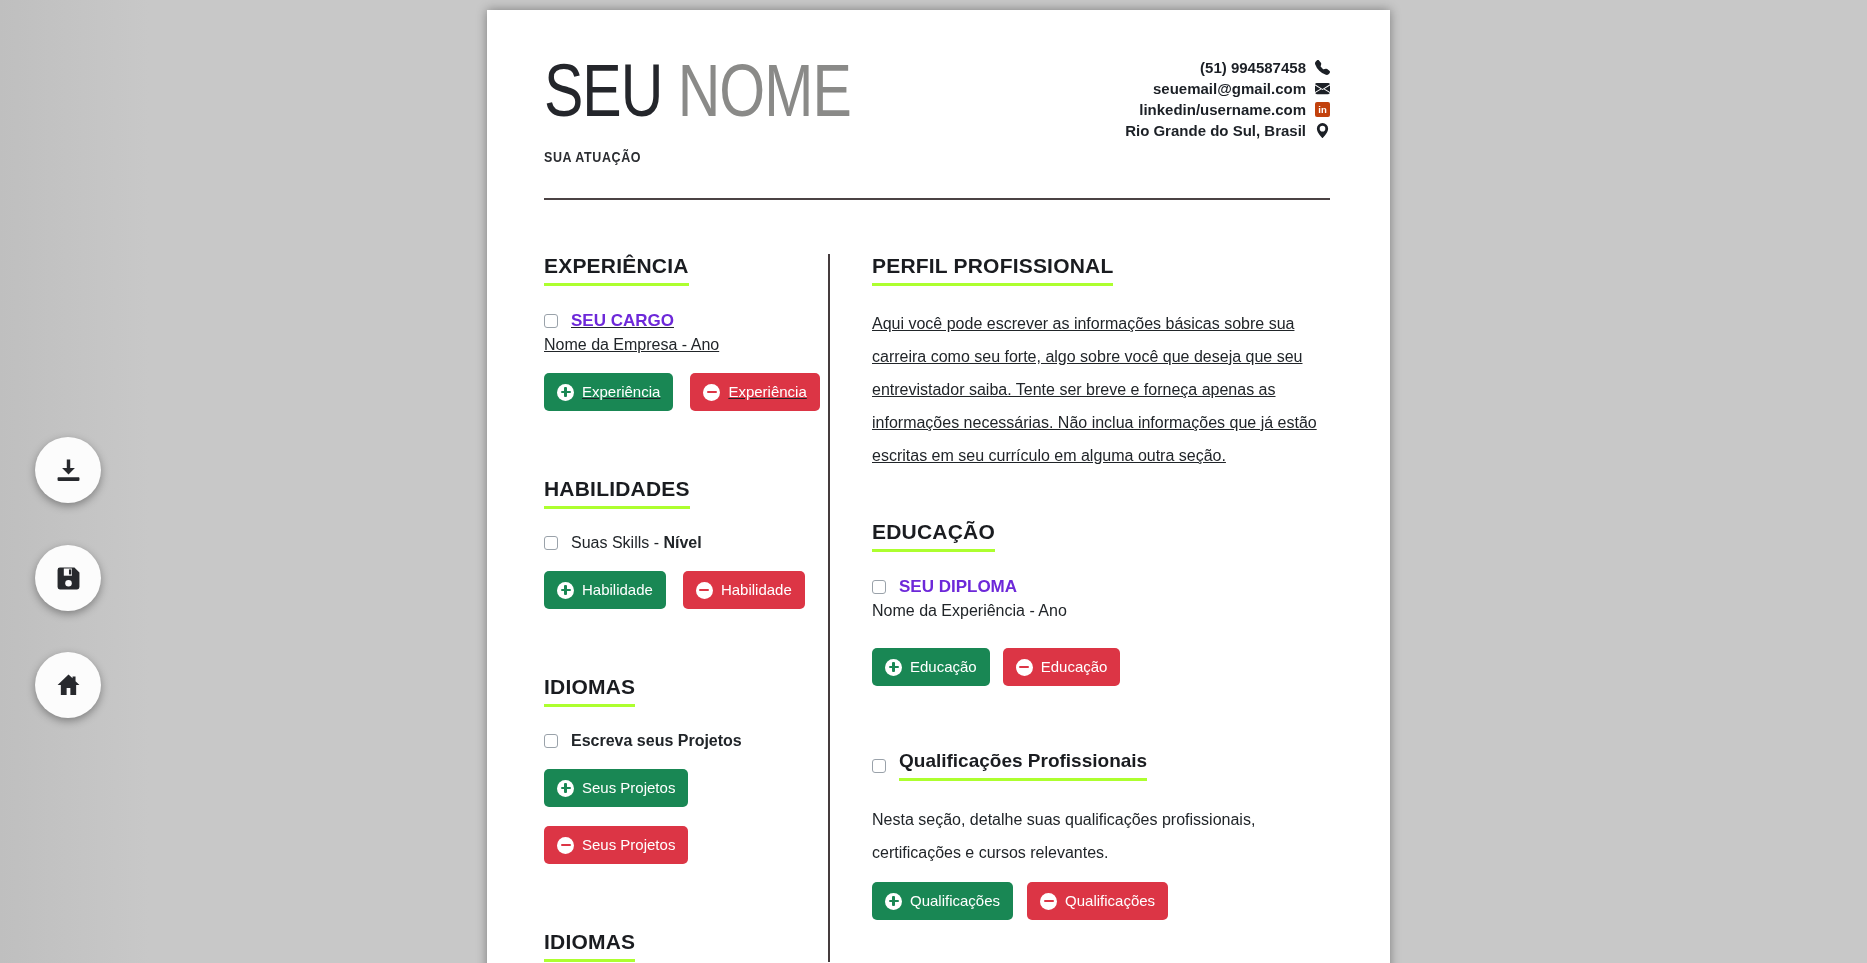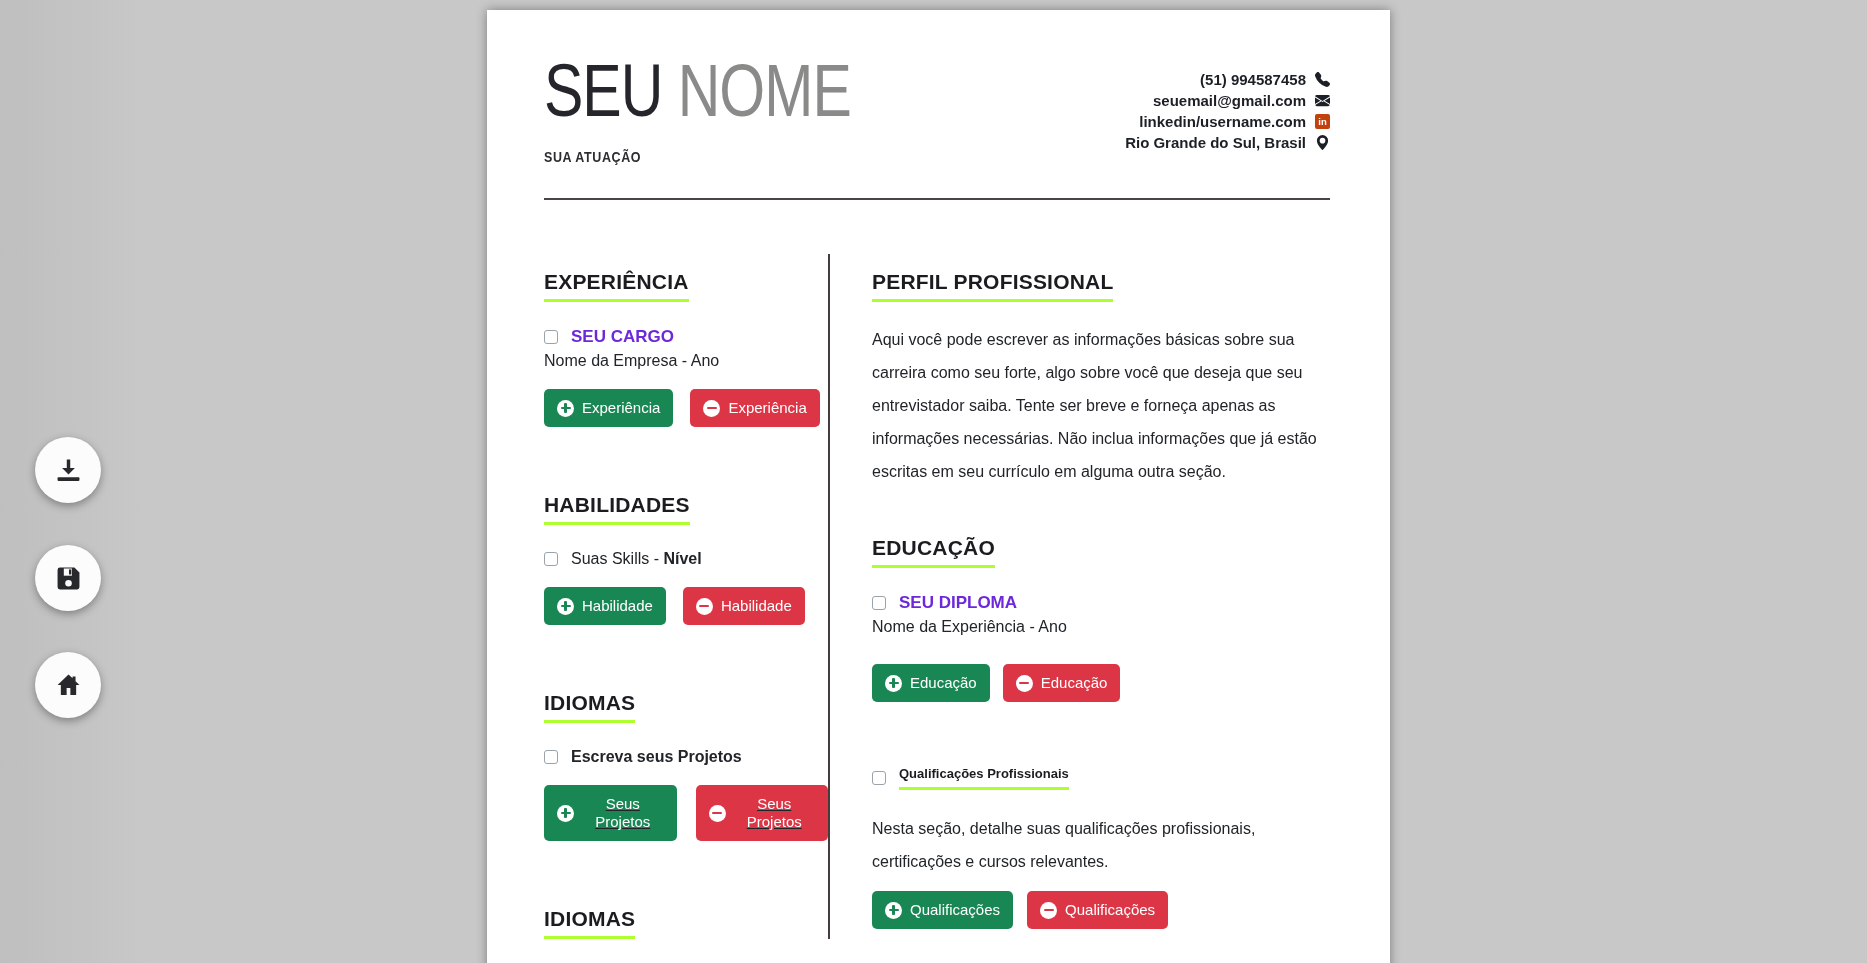--- a/index.html
+++ b/index.html
@@ -36,61 +36,61 @@
     font-size:59px; font-weight:400; line-height:1; letter-spacing:-1px;
     display:inline-block; transform:scaleY(1.26); transform-origin:top left;
     white-space:nowrap;
   }
   .big-name .n1 { color:#24262b; }
   .big-name .n2 { color:#8a8a88; }
   .role {
     margin-top:36px; font-size:12.5px; font-weight:700; letter-spacing:.6px;
     color:#2b2d31; display:inline-block; transform:scaleY(1.2); transform-origin:top left;
   }
-  .contacts { margin-top:15px; text-align:right; }
+  .contacts { margin-top:3px; text-align:right; }
   .c-line {
     display:flex; justify-content:flex-end; align-items:center; gap:9px;
     font-size:15px; font-weight:600; line-height:21px; color:#1c2026;
   }
   .c-line svg { width:15px; height:15px; fill:#1c2026; flex:0 0 auto; }
   .li-box {
     width:15px; height:15px; background:#c2410c; border-radius:2px; color:#fff;
     font-size:9.5px; font-weight:700; display:flex; align-items:center; justify-content:center;
     flex:0 0 auto;
   }
   .rule { border:0; border-top:2px solid #4b4344; margin-top:34px; }
 
   
   .columns { display:flex; margin-top:54px; align-items:stretch; }
   .col-left { width:284px; flex:0 0 284px; }
   .v-divider { width:2px; background:#453c3e; flex:0 0 2px; }
   .col-right { flex:1; margin-left:42px; }
 
   
   .section { margin-top:66px; }
-  .section.first { margin-top:16px; }
+  .section.first { margin-top:0;text-decoration:underline; }
   .col-right .sec-educacao { margin-top:48px; }
   .col-right .sec-qualificacoes { margin-top:64px; }
   .sec-title {
     display:inline-block; font-size:21px; font-weight:700; color:#1a1c20;
     letter-spacing:.2px; padding-bottom:5px; border-bottom:3px solid #ADFF2F;
   }
   .check-row { display:flex; align-items:center; gap:13px; margin-top:25px; }
   .check-row input[type="checkbox"] {
     appearance:none; -webkit-appearance:none; width:14px; height:14px;
     border:1px solid #9aa2aa; border-radius:3px; background:#fff; cursor:pointer; flex:0 0 auto;
   }
   .item-title { font-size:17px; font-weight:700; color:#6d28d9; }
   .item-text  { font-size:16px; font-weight:400; color:#212529; }
   .item-text b { font-weight:700; }
   .item-sub   { font-size:16px; margin-top:5px; color:#212529; }
   .para { font-size:16px; line-height:33px; margin-top:21px; color:#212529; }
 
   .btn-row { display:flex; gap:17px; margin-top:19px; }
-  .btn-row.stacked { align-items:flex-start; gap:19px;text-decoration:underline; }
+  .btn-row.stacked { flex-direction:column; align-items:flex-start; gap:19px; }
   .sec-educacao .btn-row { margin-top:28px; gap:13px; }
   .sec-qualificacoes .btn-row { margin-top:13px; gap:14px; }
   .btn {
     display:inline-flex; align-items:center; gap:8px; border:none; cursor:pointer;
     color:#fff; font-family:inherit; font-size:15px; padding:10px 13px; border-radius:5px;
     line-height:18px;
   }
   .btn.green { background:#198754; --bc:#198754; }
   .btn.red   { background:#dc3545; --bc:#dc3545; }
   .circ { width:17px; height:17px; border-radius:50%; background:#fff; position:relative; flex:0 0 auto; }
@@ -98,21 +98,21 @@
     content:""; position:absolute; left:3.5px; top:7.25px; width:10px; height:2.5px;
     background:var(--bc); border-radius:1px;
   }
   .circ.plus::after {
     content:""; position:absolute; top:3.5px; left:7.25px; height:10px; width:2.5px;
     background:var(--bc); border-radius:1px;
   }
 
   
   .inline-title {
-    font-size:13px; font-weight:700; color:#1a1c20;
+    font-size:19px; font-weight:700; color:#1a1c20;
     padding-bottom:6px; border-bottom:3px solid #ADFF2F;
   }
 </style>
 </head>
 <body>
 
 <button class="fab" id="fab-download">
   <svg viewBox="0 0 16 16">
     <path d="M6.9 1h2.2v5.4h3L8 10.6 3.9 6.4h3z"></path>
     <path d="M1.6 12.3h12.8c.3 0 .6.3.6.6v1.2c0 .3-.3.6-.6.6H1.6c-.3 0-.6-.3-.6-.6v-1.2c0-.3.3-.6.6-.6z"></path>

